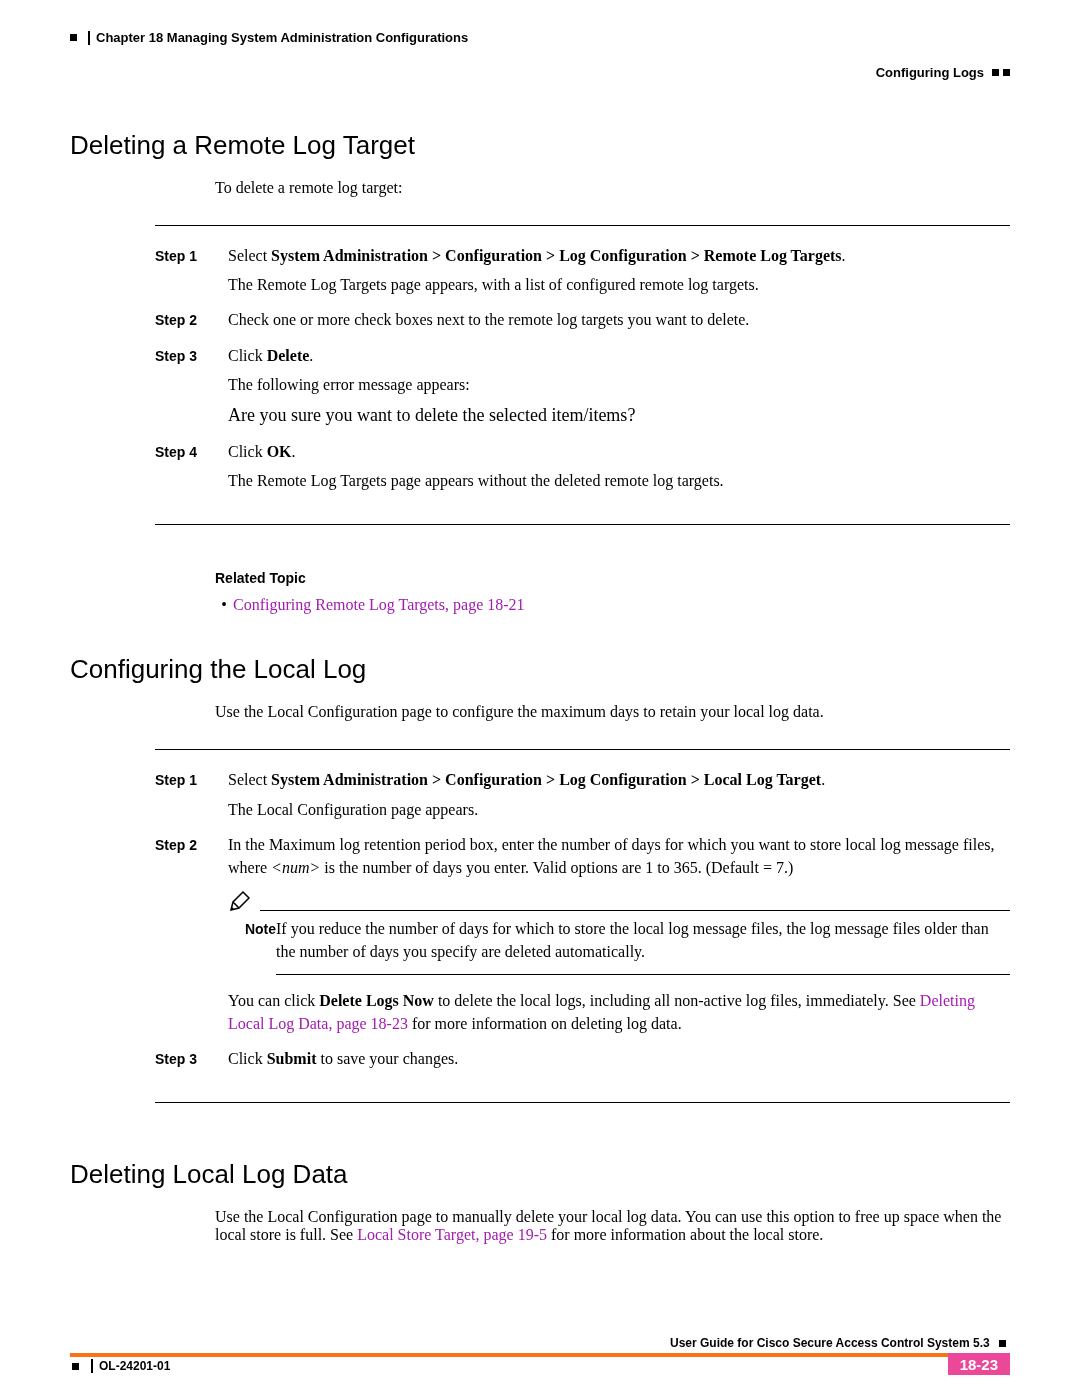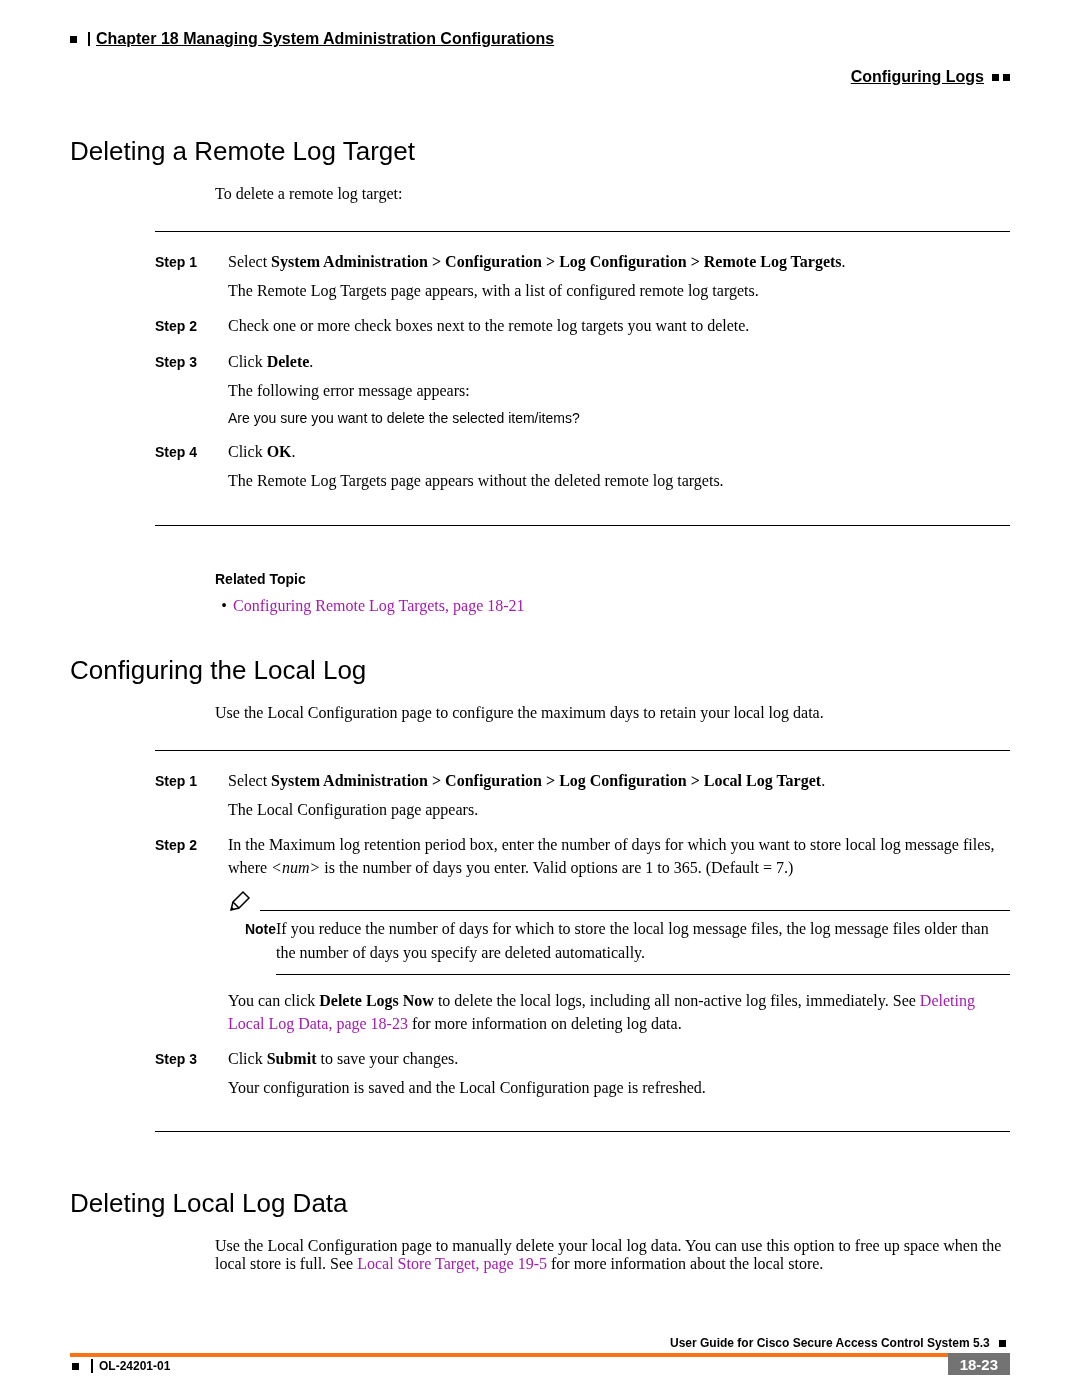--- a/index.html
+++ b/index.html
@@ -15,24 +15,23 @@
     box-sizing: border-box;
     padding: 30px 70px 30px 70px;
     position: relative;
     min-height: 1397px;
   }
   .top-header {
     display: flex;
     justify-content: space-between;
     align-items: flex-end;
     font-family: Arial, Helvetica, sans-serif;
-    font-size: 16px;
+    font-size: 13px;
     font-weight: bold;
     margin-bottom: 6px;
-    text-decoration: underline;
   }
   .top-header-left {
     display: flex;
     align-items: center;
   }
   .top-header-right {
     display: flex;
     align-items: center;
     margin-top: 18px;
   }
@@ -85,22 +84,22 @@
     width: 56px;
     flex-shrink: 0;
     padding-top: 2px;
   }
   .step-body {
     flex: 1;
   }
   .step-body p { margin: 0 0 6px 0; }
   .bold { font-weight: bold; }
   .mono {
-    font-family: Liberation Sans, sans-serif;
-    font-size: 14px;
+    font-family: Liberation Serif, serif;
+    font-size: 18px;
   }
   .related-topic {
     margin-left: 145px;
     margin-top: 45px;
     margin-bottom: 40px;
   }
   .related-topic-title {
     font-family: Arial, Helvetica, sans-serif;
     font-weight: bold;
     font-size: 14px;
@@ -188,21 +187,21 @@
     display: flex;
     align-items: center;
     font-family: Arial, Helvetica, sans-serif;
     font-weight: bold;
     font-size: 12px;
     padding-left: 2px;
   }
   .footer-left .sq { margin-right: 6px; }
   .footer-left .vline { height: 14px; }
   .footer-page-no {
-    background: #737373;
+    background: #ec4899;
     color: #fff;
     font-family: Arial, Helvetica, sans-serif;
     font-weight: bold;
     font-size: 15px;
     display: flex;
     align-items: center;
     padding: 0 12px;
   }
 </style>
 </head>
@@ -301,21 +300,20 @@
             </div>
           </div>
 
           <p><span>You can click </span><span class="bold">Delete Logs Now</span><span> to delete the local logs, including all non-active log files, immediately. See </span><span class="link">Deleting Local Log Data, page 18-23</span><span> for more information on deleting log data.</span></p>
         </div>
       </div>
       <div class="step-row">
         <div class="step-label">Step 3</div>
         <div class="step-body">
           <p><span>Click </span><span class="bold">Submit</span><span> to save your changes.</span></p>
-          <p>Your configuration is saved and the Local Configuration page is refreshed.</p>
         </div>
       </div>
     </div>
 
     <div class="section-spacer"></div>
     <div class="section-spacer"></div>
 
     <h2 class="section-title">Deleting Local Log Data</h2>
     <div class="intro" style="margin-bottom:10px;">
       <span>Use the Local Configuration page to manually delete your local log data. You can use this option to free up space when the local store is full. See </span><span class="link">Local Store Target, page 19-5</span><span> for more information about the local store.</span>

